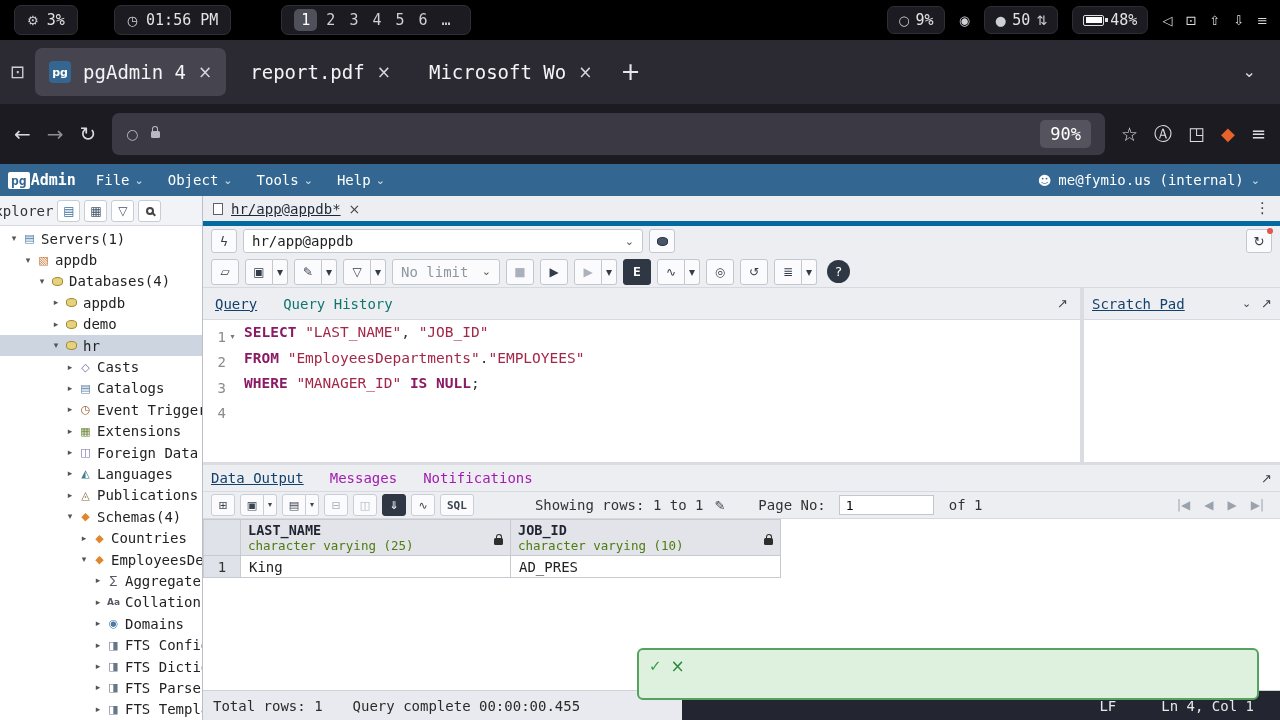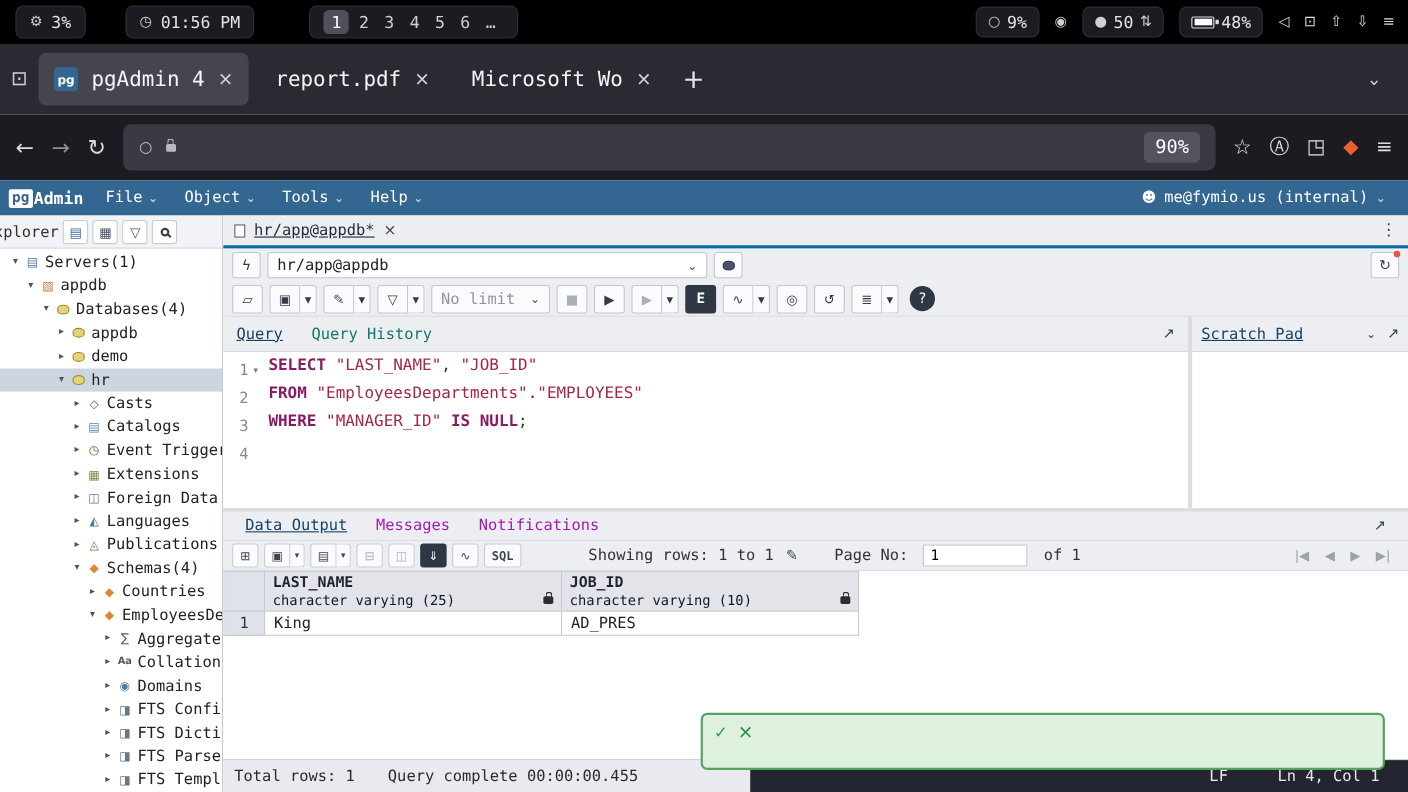--- a/index.html
+++ b/index.html
@@ -77,21 +77,21 @@
   .cyl{display:inline-block;width:11px;height:9px;background:#e6d27c;border:1px solid #a08a35;border-radius:50%/38%}
   .cyl.dark{background:#49536b;border-color:#2e3340}
   .ti-servers{color:#4a7ba6}.ti-server{color:#c47b3a}.ti-casts{color:#7a5fa0}.ti-catalogs{color:#5b7fa6}
   .ti-event{color:#9a5a2f}.ti-extension{color:#6f8a3d}.ti-foreign{color:#7d6fa0}.ti-language{color:#3f7f8f}
   .ti-publication{color:#8a6f3f}.ti-schema{color:#e0862c}.ti-aggregate{color:#555a66}
   .ti-collation{color:#555a66;font-size:9px;font-weight:bold}.ti-domain{color:#4a7ba6}.ti-fts{color:#667788}
 
   .main{flex:1;display:flex;flex-direction:column;min-width:0;background:#fff}
 
   
-  .doc-tabs{height:30px;background:#eceef2;border-bottom:3px solid #0369a1;display:flex;align-items:center;padding:0 10px;gap:10px}
+  .doc-tabs{height:30px;background:#eceef2;border-bottom:5px solid #0369a1;display:flex;align-items:center;padding:0 10px;gap:10px}
   .dtab{display:flex;align-items:center;gap:8px}
   .page-ic{width:10px;height:12px;border:1px solid #5a6270;background:#fff;display:inline-block}
   .dtlabel{text-decoration:underline;color:#1e2936}
   .dtclose{font-size:14px;color:#444}
   .kebab{margin-left:auto;font-size:15px;color:#3c4450}
 
   
   .conn-row{height:30px;background:#eceef2;display:flex;align-items:center;gap:6px;padding:0 8px}
   .cbtn{width:26px;height:24px;border:1px solid #c3c8d0;background:#fbfbfd;border-radius:3px;display:flex;align-items:center;justify-content:center;font-size:13px;color:#343c49}
   .conn-select{width:400px;height:24px;background:#fff;border:1px solid #c3c8d0;border-radius:3px;display:flex;align-items:center;justify-content:space-between;padding:0 8px;color:#222}
@@ -129,21 +129,21 @@
   .tok-kw{color:#8b1a64;font-weight:bold}
   .tok-id{color:#a32749}
   .tok-pl{color:#333}
   .scratch{width:200px;flex:none;border-left:4px solid #d9dce1;display:flex;flex-direction:column}
   .sp-head{height:32px;background:#eceef2;border-bottom:1px solid #d6dae0;display:flex;align-items:center;gap:10px;padding:0 8px}
   .sp-title{text-decoration:underline;color:#14416b}
   .sp-head .caret{font-size:11px;color:#3c4450;margin-left:auto}
   .sp-body{flex:1;border:0;resize:none;background:#fff;outline:none;font:inherit}
 
   
-  .otabs{height:30px;background:#eceef2;border-top:3px solid #d9dce1;border-bottom:1px solid #d6dae0;display:flex;align-items:center;padding:0 20px}
+  .otabs{height:30px;background:#eceef2;border-top:3px solid #d9dce1;border-bottom:1px solid #d6dae0;display:flex;align-items:center;padding:0 8px}
   .otlist{display:flex;gap:26px}
   .otab{color:#a21caf}
   .otab.active{text-decoration:underline;color:#14416b}
   .otabs .expand{margin-left:auto}
   .otoolbar{height:27px;background:#eceef2;border-bottom:1px solid #d6dae0;display:flex;align-items:center;gap:5px;padding:0 8px;font-size:14px}
   .tbtn{height:22px;min-width:24px;border:1px solid #c9ced6;background:#fbfbfd;border-radius:3px;display:flex;align-items:center;justify-content:center;font-size:11px;color:#3c4450;padding:0 4px}
   .tbtn.dark{background:#2f3745;border-color:#2f3745;color:#fff}
   .split .tbtn:first-child{border-radius:3px 0 0 3px}
   .split .tchev{border-left:0;border-radius:0 3px 3px 0;min-width:13px;padding:0 1px;font-size:8px}
   .sqlbtn{font-size:11px;font-weight:bold;padding:0 6px}
@@ -155,21 +155,21 @@
   .pager{margin-left:auto;display:flex;gap:14px;padding-right:8px}
   .pager button{color:#9aa3ad;font-size:12px;font-family:"DejaVu Sans",sans-serif}
 
   
   .results{flex:1;overflow:hidden;background:#fff}
   .rtable{border-collapse:collapse;table-layout:fixed;font-size:14px}
   .rtable th,.rtable td{border:1px solid #c6cad1}
   .corner{width:37px;background:#dfe2e8}
   .rth{width:270px;background:#e2e4e9;text-align:left;padding:2px 7px;font-weight:normal}
   .cname{font-weight:bold;font-size:13.5px;color:#1f2430}
-  .ctype{font-size:12.5px;color:#0f172a;display:flex;align-items:center;justify-content:space-between}
+  .ctype{font-size:12.5px;color:#4d7c0f;display:flex;align-items:flex-start;justify-content:space-between}
   .rnum{width:37px;background:#dfe2e8;font-weight:normal;color:#333;height:22px}
   .rcell{padding:0 8px;height:22px;color:#222}
 
   
   .bbar{height:30px;background:#e8eaef;border-top:1px solid #cdd2d9;display:flex;align-items:center;gap:30px;padding-left:10px;position:relative;font-size:14px;color:#2b2b2b}
   .bdark{position:absolute;right:0;top:0;height:100%;width:598px;background:#232530;color:#e8e8e8;display:flex;align-items:center;justify-content:flex-end;gap:45px;padding-right:26px}
 
   
   .notif{position:absolute;left:637px;top:648px;width:622px;min-height:52px;background:#def0de;border:2px solid #56a25f;border-radius:6px;display:flex;align-items:flex-start;gap:9px;padding:7px 10px;z-index:20;color:#1d2420}
   .ncheck{color:#2f9e44;font-weight:bold;font-size:15px;margin-top:2px}

